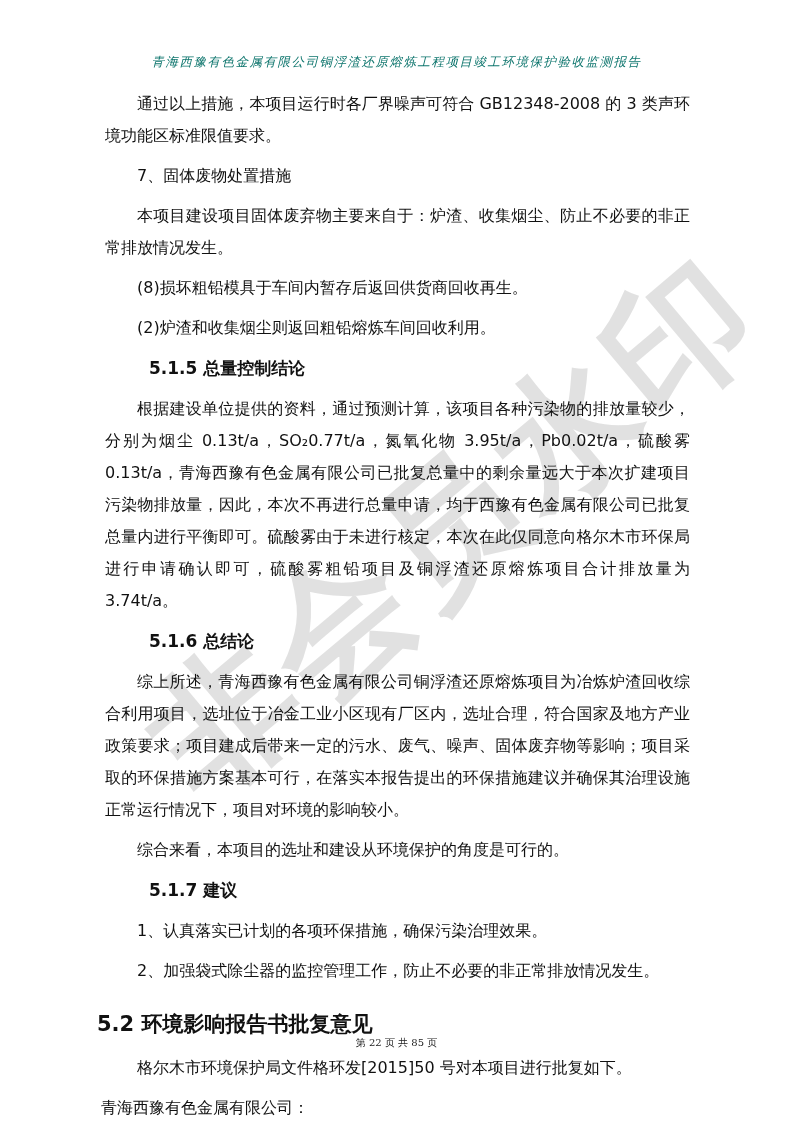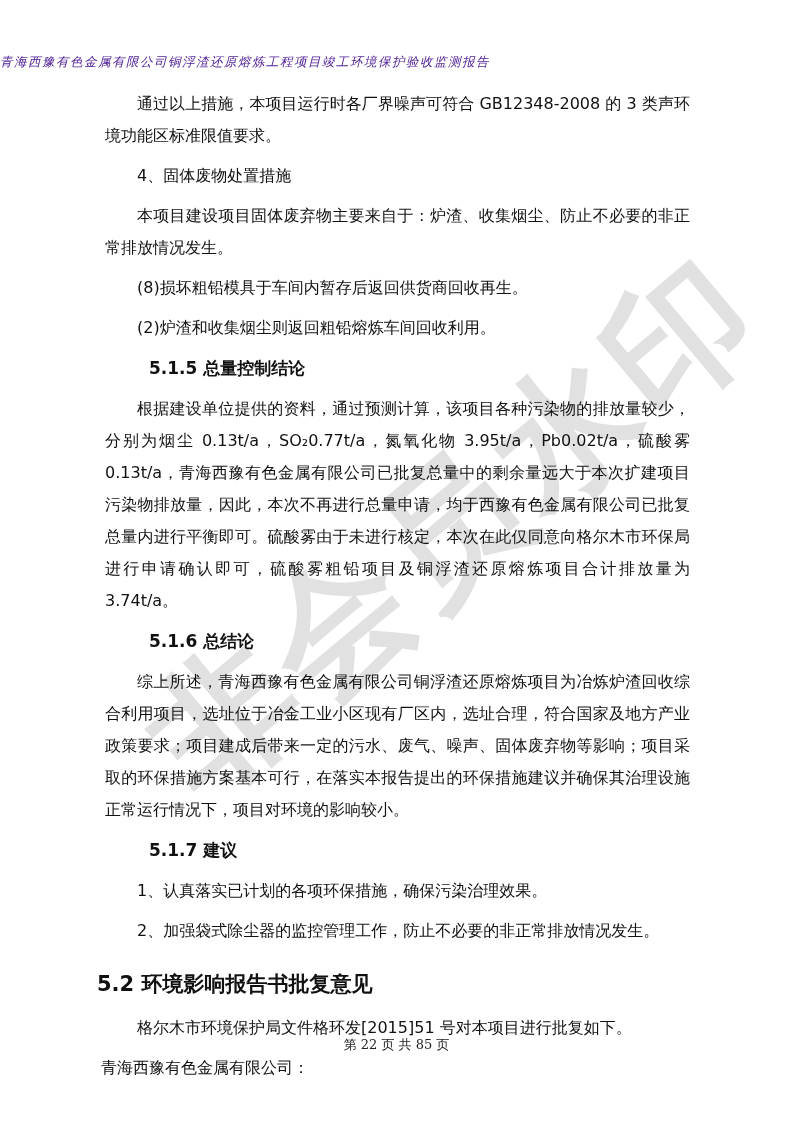--- a/index.html
+++ b/index.html
@@ -24,24 +24,25 @@
     white-space: nowrap;
     color: rgba(120, 120, 120, 0.22);
     z-index: 0;
     user-select: none;
   }
   .doc-header {
     position: absolute;
     top: 54px;
     left: 0;
     right: 0;
+    text-align: center;
     font-size: 12.5px;
     letter-spacing: 1.5px;
     font-style: italic;
-    color: #4c1d95;
+    color: #0f766e;
     z-index: 1;
   }
   .content {
     position: absolute;
     top: 80px;
     left: 97px;
     width: 601px;
     font-size: 16px;
     line-height: 32px;
     text-align: justify;
@@ -63,48 +64,49 @@
     text-indent: 0;
     line-height: 40px;
     text-align: left;
   }
   .doc-footer {
     position: absolute;
     top: 1036px;
     left: 0;
     right: 0;
     text-align: center;
-    font-size: 13px;
+    font-size: 10px;
     font-family: "DejaVu Serif", "Liberation Serif", serif;
     color: #222222;
     z-index: 1;
   }
 </style>
 </head>
 <body>
 
 <div class="page">
 
   <div class="watermark">非会员水印</div>
 
   <div class="doc-header">青海西豫有色金属有限公司铜浮渣还原熔炼工程项目竣工环境保护验收监测报告</div>
 
   <div class="content">
     <p class="p">通过以上措施，本项目运行时各厂界噪声可符合 GB12348-2008 的 3 类声环境功能区标准限值要求。</p>
-    <p class="p">4、固体废物处置措施</p>
+    <p class="p">7、固体废物处置措施</p>
     <p class="p">本项目建设项目固体废弃物主要来自于：炉渣、收集烟尘、防止不必要的非正常排放情况发生。</p>
     <p class="p">(8)损坏粗铅模具于车间内暂存后返回供货商回收再生。</p>
     <p class="p">(2)炉渣和收集烟尘则返回粗铅熔炼车间回收利用。</p>
     <p class="h3">5.1.5 总量控制结论</p>
     <p class="p">根据建设单位提供的资料，通过预测计算，该项目各种污染物的排放量较少，分别为烟尘 0.13t/a，SO₂0.77t/a，氮氧化物 3.95t/a，Pb0.02t/a，硫酸雾 0.13t/a，青海西豫有色金属有限公司已批复总量中的剩余量远大于本次扩建项目污染物排放量，因此，本次不再进行总量申请，均于西豫有色金属有限公司已批复总量内进行平衡即可。硫酸雾由于未进行核定，本次在此仅同意向格尔木市环保局进行申请确认即可，硫酸雾粗铅项目及铜浮渣还原熔炼项目合计排放量为 3.74t/a。</p>
     <p class="h3">5.1.6 总结论</p>
     <p class="p">综上所述，青海西豫有色金属有限公司铜浮渣还原熔炼项目为冶炼炉渣回收综合利用项目，选址位于冶金工业小区现有厂区内，选址合理，符合国家及地方产业政策要求；项目建成后带来一定的污水、废气、噪声、固体废弃物等影响；项目采取的环保措施方案基本可行，在落实本报告提出的环保措施建议并确保其治理设施正常运行情况下，项目对环境的影响较小。</p>
+    <p class="p">综合来看，本项目的选址和建设从环境保护的角度是可行的。</p>
     <p class="h3">5.1.7 建议</p>
     <p class="p">1、认真落实已计划的各项环保措施，确保污染治理效果。</p>
     <p class="p">2、加强袋式除尘器的监控管理工作，防止不必要的非正常排放情况发生。</p>
     <p class="h2">5.2 环境影响报告书批复意见</p>
-    <p class="p">格尔木市环境保护局文件格环发[2015]51 号对本项目进行批复如下。</p>
+    <p class="p">格尔木市环境保护局文件格环发[2015]50 号对本项目进行批复如下。</p>
     <p class="p-flush">青海西豫有色金属有限公司：</p>
   </div>
 
   <div class="doc-footer">第 22 页 共 85 页</div>
 
 </div>
 
 </body></html>

